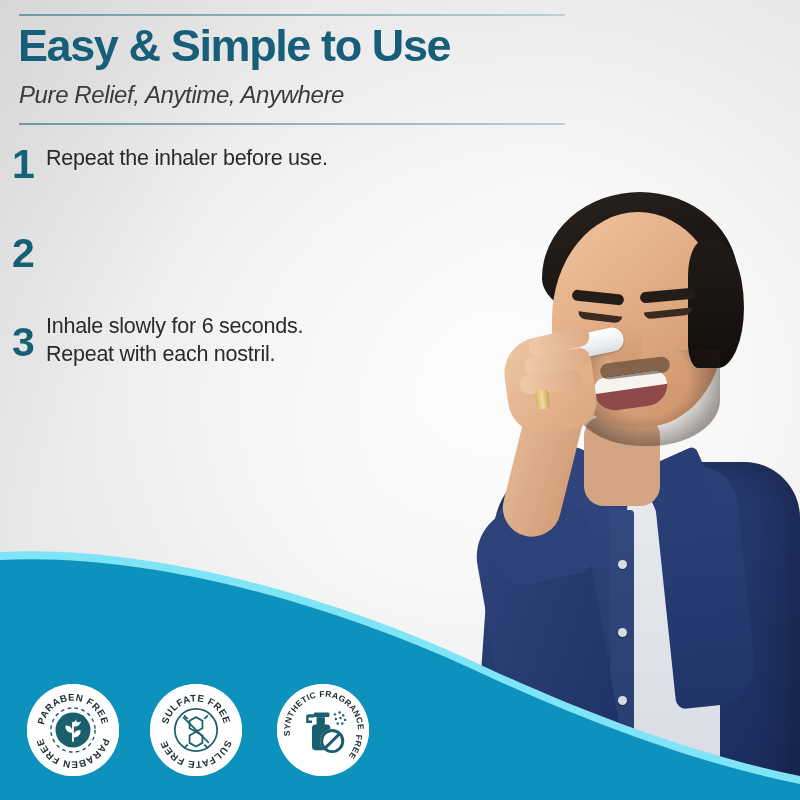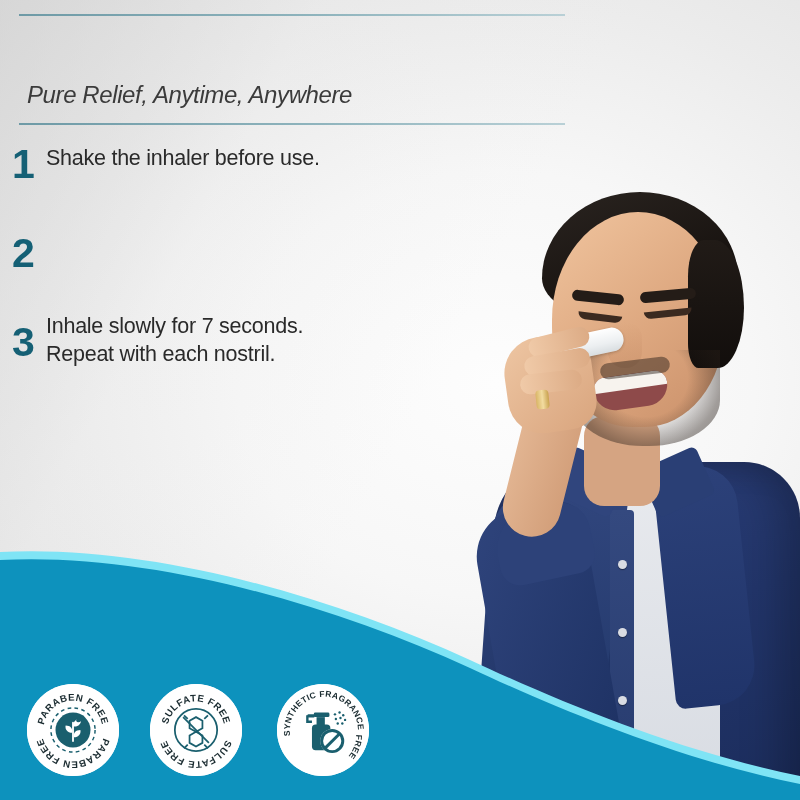--- a/index.html
+++ b/index.html
@@ -54,21 +54,20 @@
   .page-subtitle {
     position: absolute;
     left: 19px;
     top: 81px;
     font-size: 24px;
     font-style: italic;
     font-weight: 400;
     letter-spacing: -0.4px;
     color: #3b3b3b;
     white-space: nowrap;
-    margin-left: 8px;
   }
 
   
   .steps {
     position: absolute;
     left: 0;
     top: 142px;
     width: 580px;
   }
   .step {
@@ -317,34 +316,35 @@
     <div class="person forearm"></div>
     <div class="person hand"></div>
     <div class="person inhaler"></div>
     <div class="person finger f1"></div>
     <div class="person finger f2"></div>
     <div class="person finger f3"></div>
     <div class="person ring"></div>
   </div>
 
   <div class="rule rule-top"></div>
+  <div class="page-title">Easy &amp; Simple to Use</div>
   <div class="page-subtitle">Pure Relief, Anytime, Anywhere</div>
   <div class="rule rule-bottom"></div>
 
   <div class="steps">
     <div class="step step-1">
       <div class="step-num">1</div>
-      <div class="step-text">Shake the inhaler before use.</div>
+      <div class="step-text">Repeat the inhaler before use.</div>
     </div>
     <div class="step step-2">
       <div class="step-num">2</div>
     </div>
     <div class="step step-3">
       <div class="step-num">3</div>
-      <div class="step-text">Inhale slowly for 7 seconds.
+      <div class="step-text">Inhale slowly for 6 seconds.
 Repeat with each nostril.</div>
     </div>
   </div>
 
   <svg class="wave" viewBox="0 0 800 300" preserveAspectRatio="none">
     <path d="M0,52 C150,44 330,96 470,160 C560,202 680,252 800,276 L800,300 L0,300 Z" fill="#7fe4f5"></path>
     <path d="M0,60 C150,52 330,104 470,168 C560,210 680,260 800,284 L800,300 L0,300 Z" fill="#0d92bd"></path>
   </svg>
 
   <div class="badge" style="left:27px; top:684px;">

